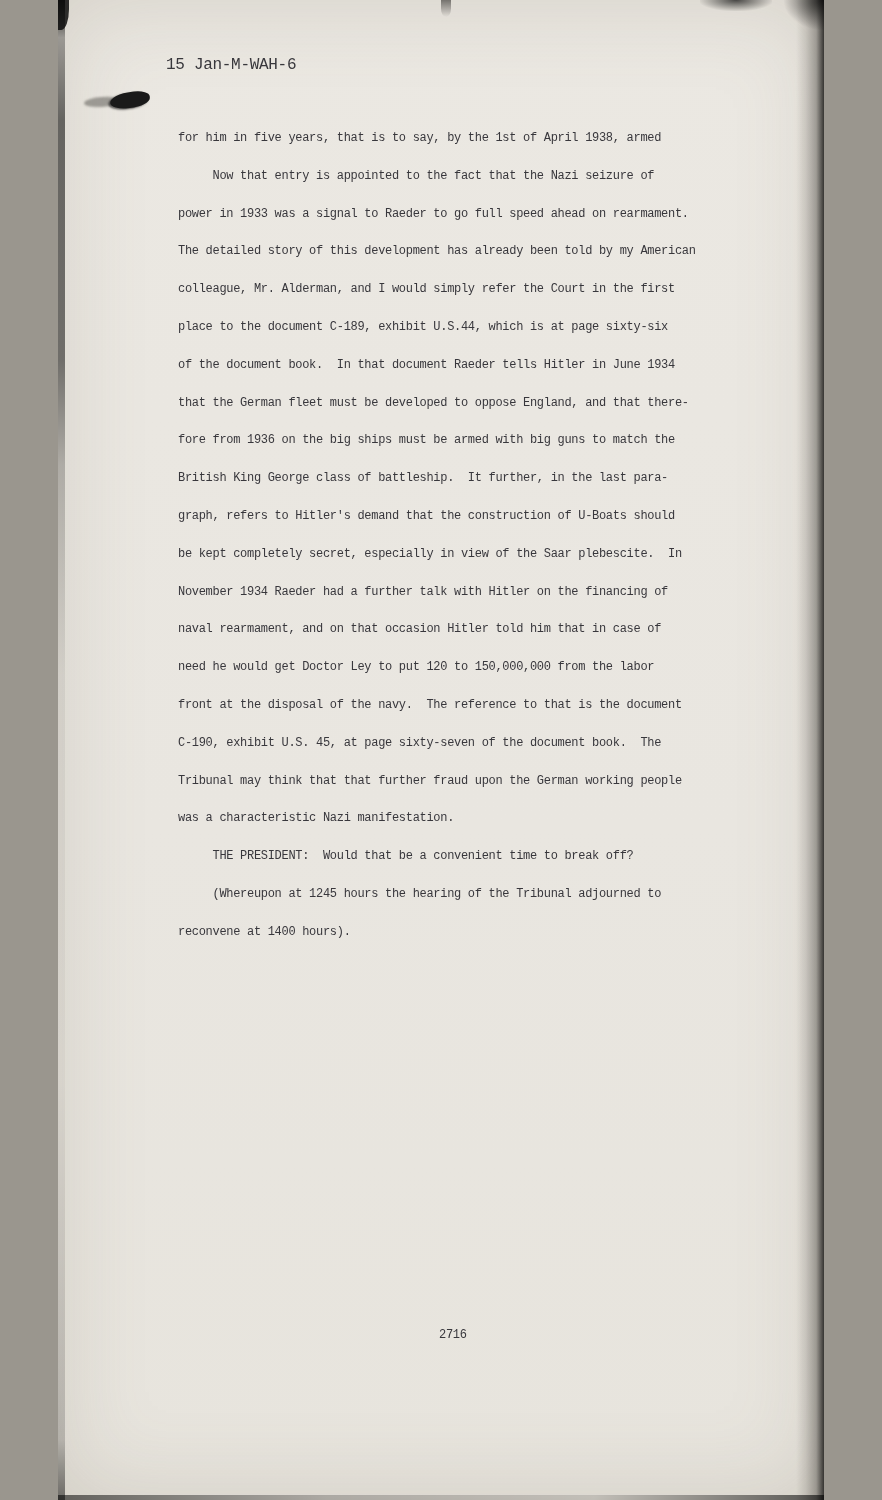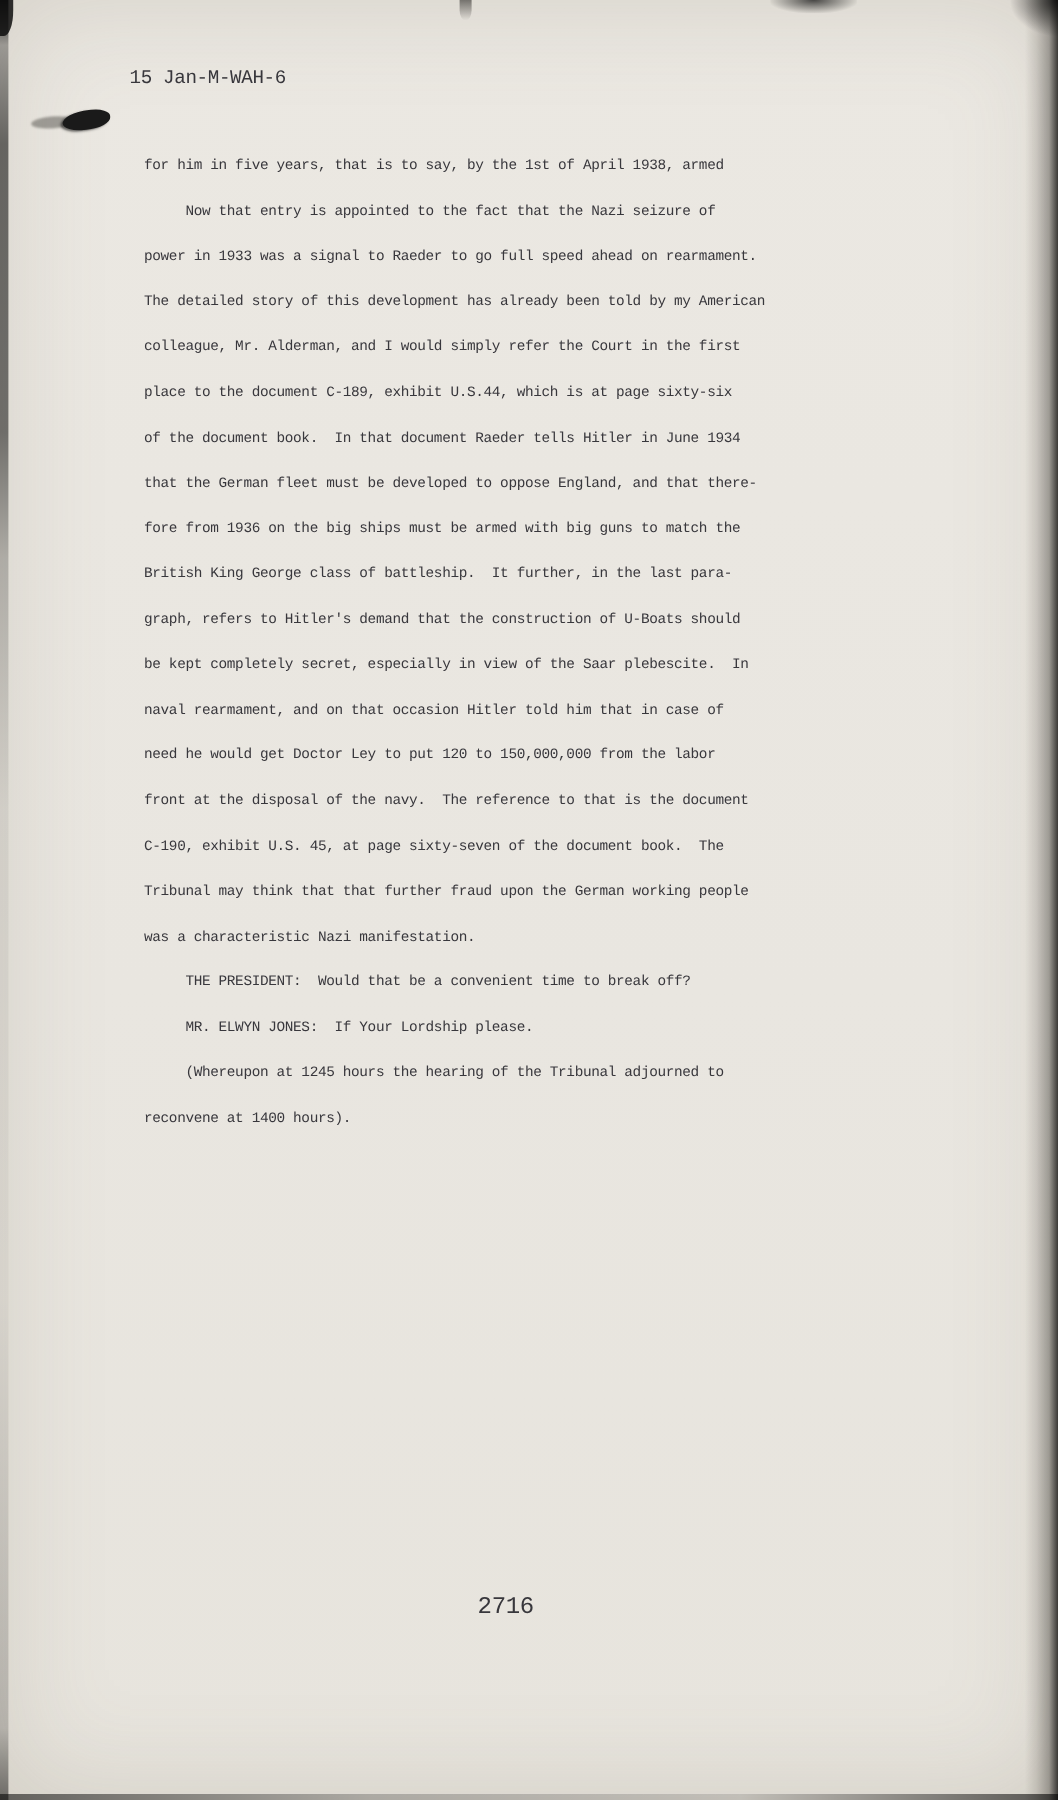--- a/index.html
+++ b/index.html
@@ -2,21 +2,21 @@
 <html><head>
 <meta charset="utf-8">
 <style>
   html, body {
     margin: 0;
     padding: 0;
     background: #9a968e;
   }
   .page {
     position: relative;
-    width: 882px;
+    width: 766px;
     height: 1500px;
     margin: 0 auto;
     overflow: hidden;
     background: linear-gradient(180deg, #ebe8e2 0%, #e9e6e0 55%, #e7e4dd 100%);
     box-shadow: inset 0 0 90px rgba(120, 110, 92, 0.20);
     font-family: "Liberation Mono", "DejaVu Sans Mono", monospace;
     color: #38373c;
   }
 
   
@@ -83,22 +83,22 @@
     font-size: 16px; letter-spacing: -0.3px;
     white-space: pre;
   }
   .doc-body {
     position: absolute; left: 120px; top: 120px;
     font-size: 12px; letter-spacing: -0.3px;
     line-height: 37.8px;
   }
   .doc-body .line { white-space: pre; height: 37.8px; }
   .page-number {
-    position: absolute; left: 398px; top: 1328px;
-    font-size: 20px; letter-spacing: -0.3px;
+    position: absolute; left: 381px; top: 1328px;
+    font-size: 12px; letter-spacing: -0.3px;
   }
 </style>
 </head>
 <body>
 
 <div class="page">
   <div class="edge-left"></div>
   <div class="edge-right"></div>
   <div class="edge-bottom"></div>
   <div class="mark-corner-tl"></div>
@@ -115,26 +115,26 @@
       <div class="line">power in 1933 was a signal to Raeder to go full speed ahead on rearmament.</div>
       <div class="line">The detailed story of this development has already been told by my American</div>
       <div class="line">colleague, Mr. Alderman, and I would simply refer the Court in the first</div>
       <div class="line">place to the document C-189, exhibit U.S.44, which is at page sixty-six</div>
       <div class="line">of the document book.  In that document Raeder tells Hitler in June 1934</div>
       <div class="line">that the German fleet must be developed to oppose England, and that there-</div>
       <div class="line">fore from 1936 on the big ships must be armed with big guns to match the</div>
       <div class="line">British King George class of battleship.  It further, in the last para-</div>
       <div class="line">graph, refers to Hitler's demand that the construction of U-Boats should</div>
       <div class="line">be kept completely secret, especially in view of the Saar plebescite.  In</div>
+      <div class="line">November 1934 Raeder had a further talk with Hitler on the financing of</div>
       <div class="line">naval rearmament, and on that occasion Hitler told him that in case of</div>
       <div class="line">need he would get Doctor Ley to put 120 to 150,000,000 from the labor</div>
       <div class="line">front at the disposal of the navy.  The reference to that is the document</div>
       <div class="line">C-190, exhibit U.S. 45, at page sixty-seven of the document book.  The</div>
       <div class="line">Tribunal may think that that further fraud upon the German working people</div>
       <div class="line">was a characteristic Nazi manifestation.</div>
       <div class="line">     THE PRESIDENT:  Would that be a convenient time to break off?</div>
-      <div class="line">     MR. ELWYN JONES:  If Your Lordship please.</div>
       <div class="line">     (Whereupon at 1245 hours the hearing of the Tribunal adjourned to</div>
       <div class="line">reconvene at 1400 hours).</div>
     </div>
 
   <div class="page-number">2716</div>
 </div>
 
 </body></html>

